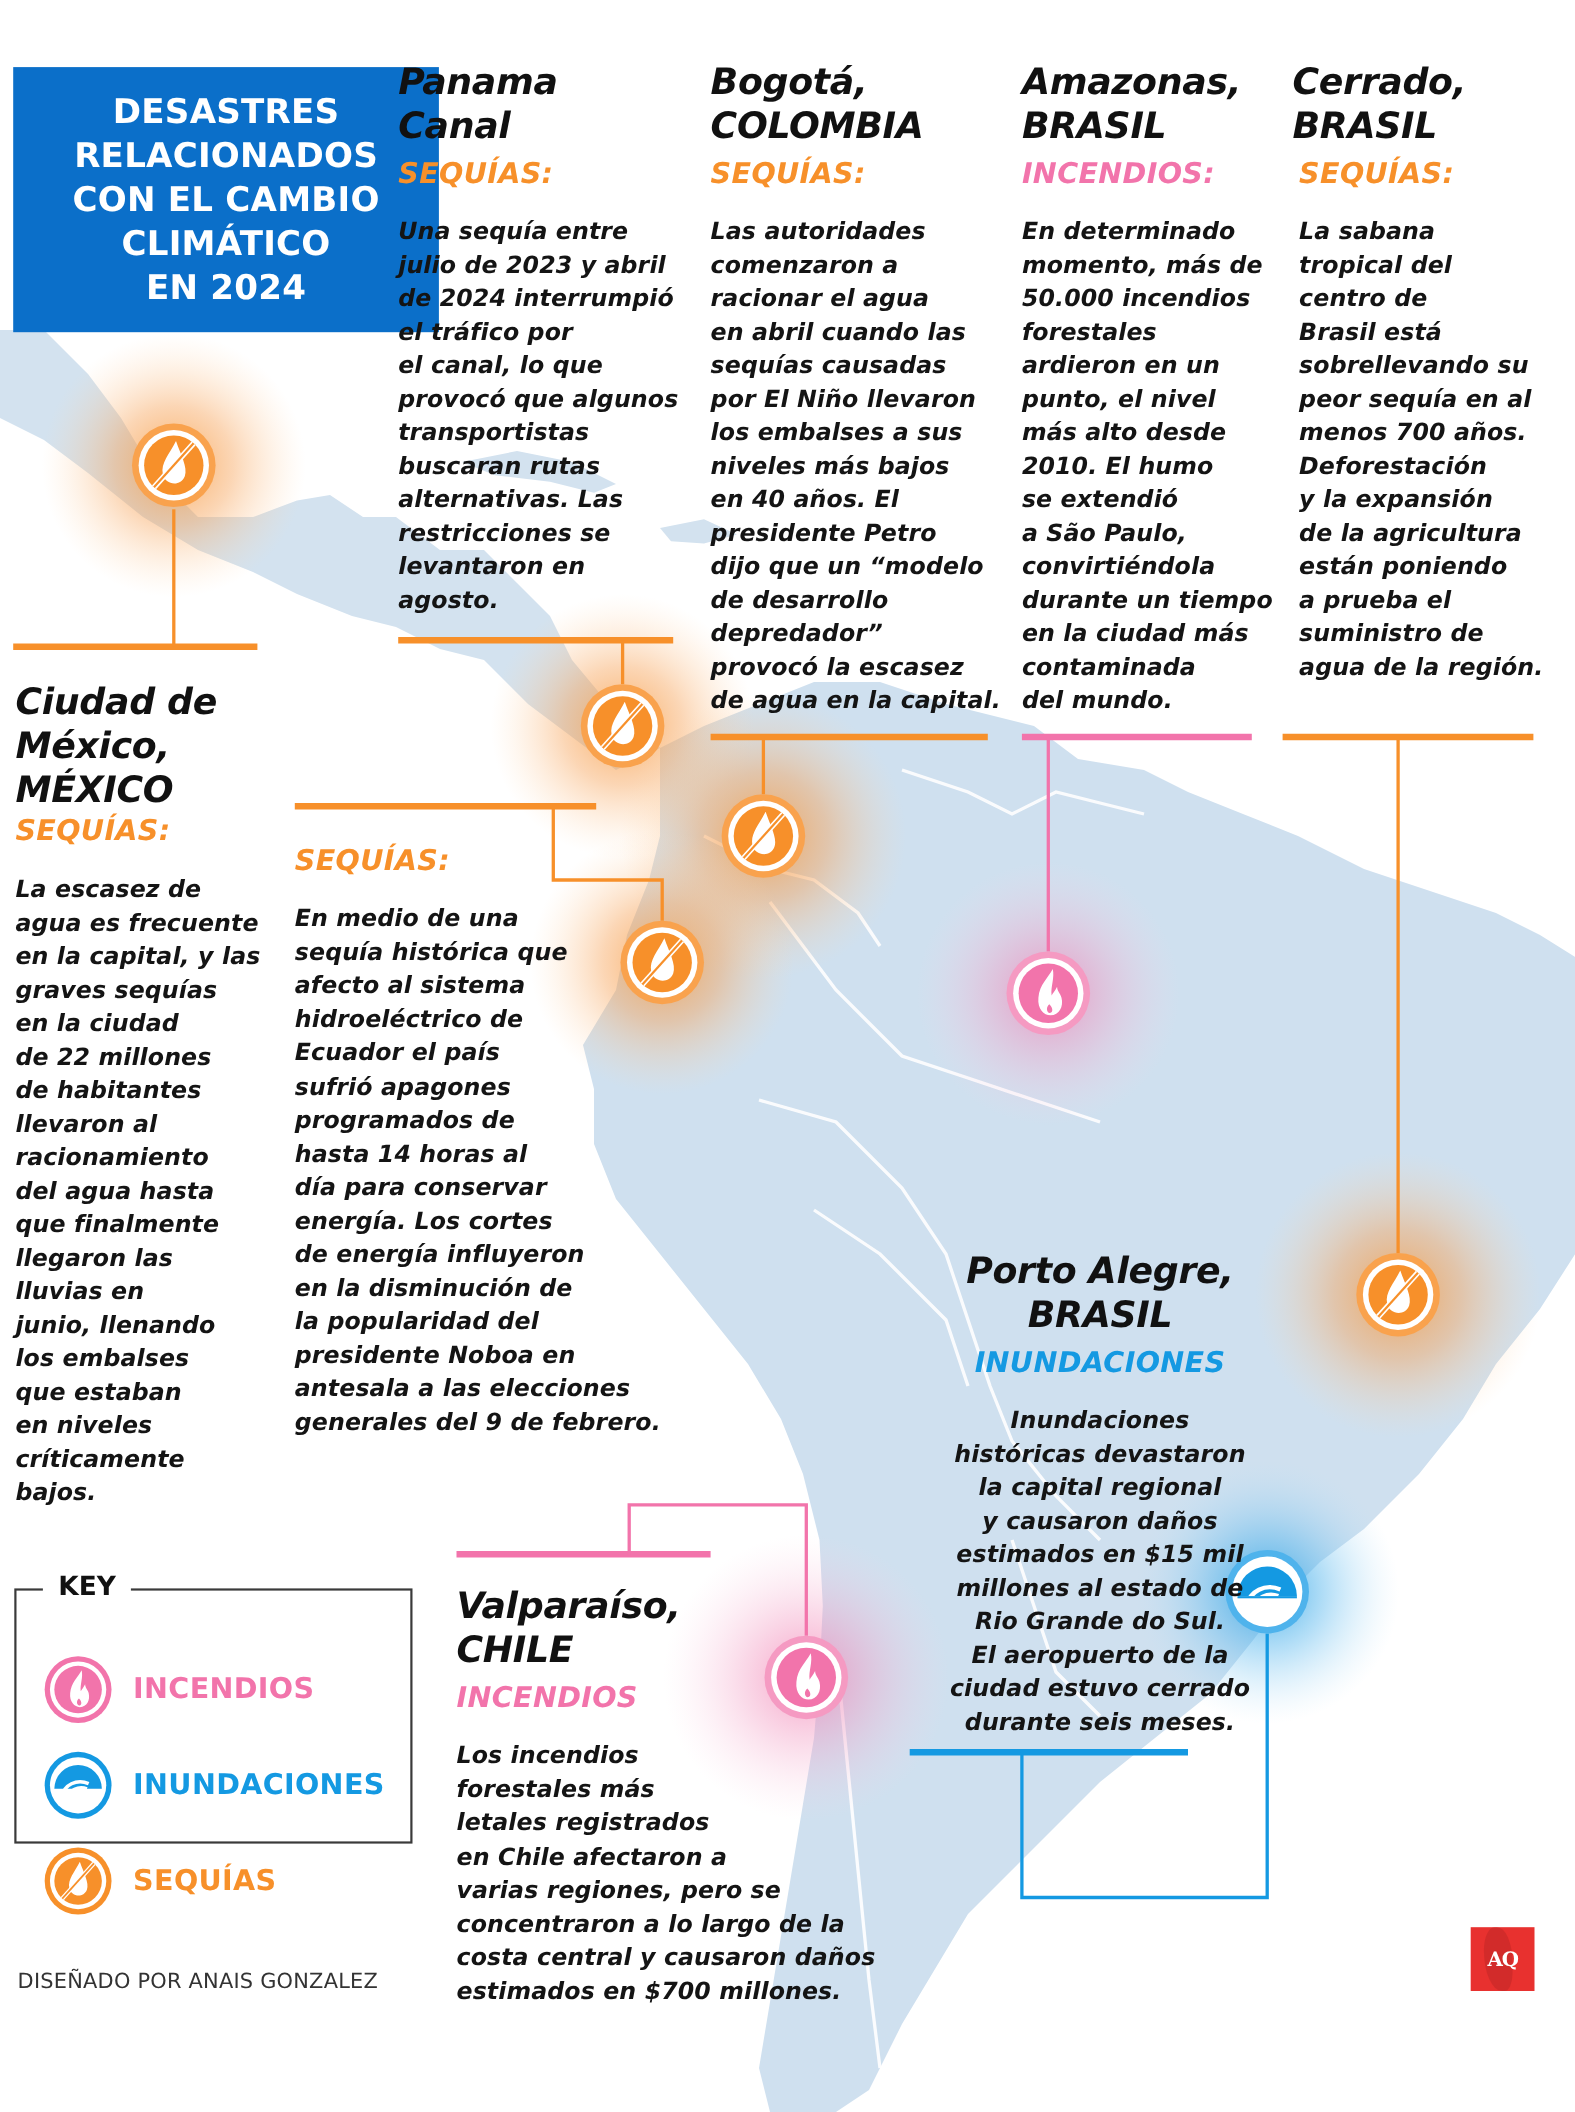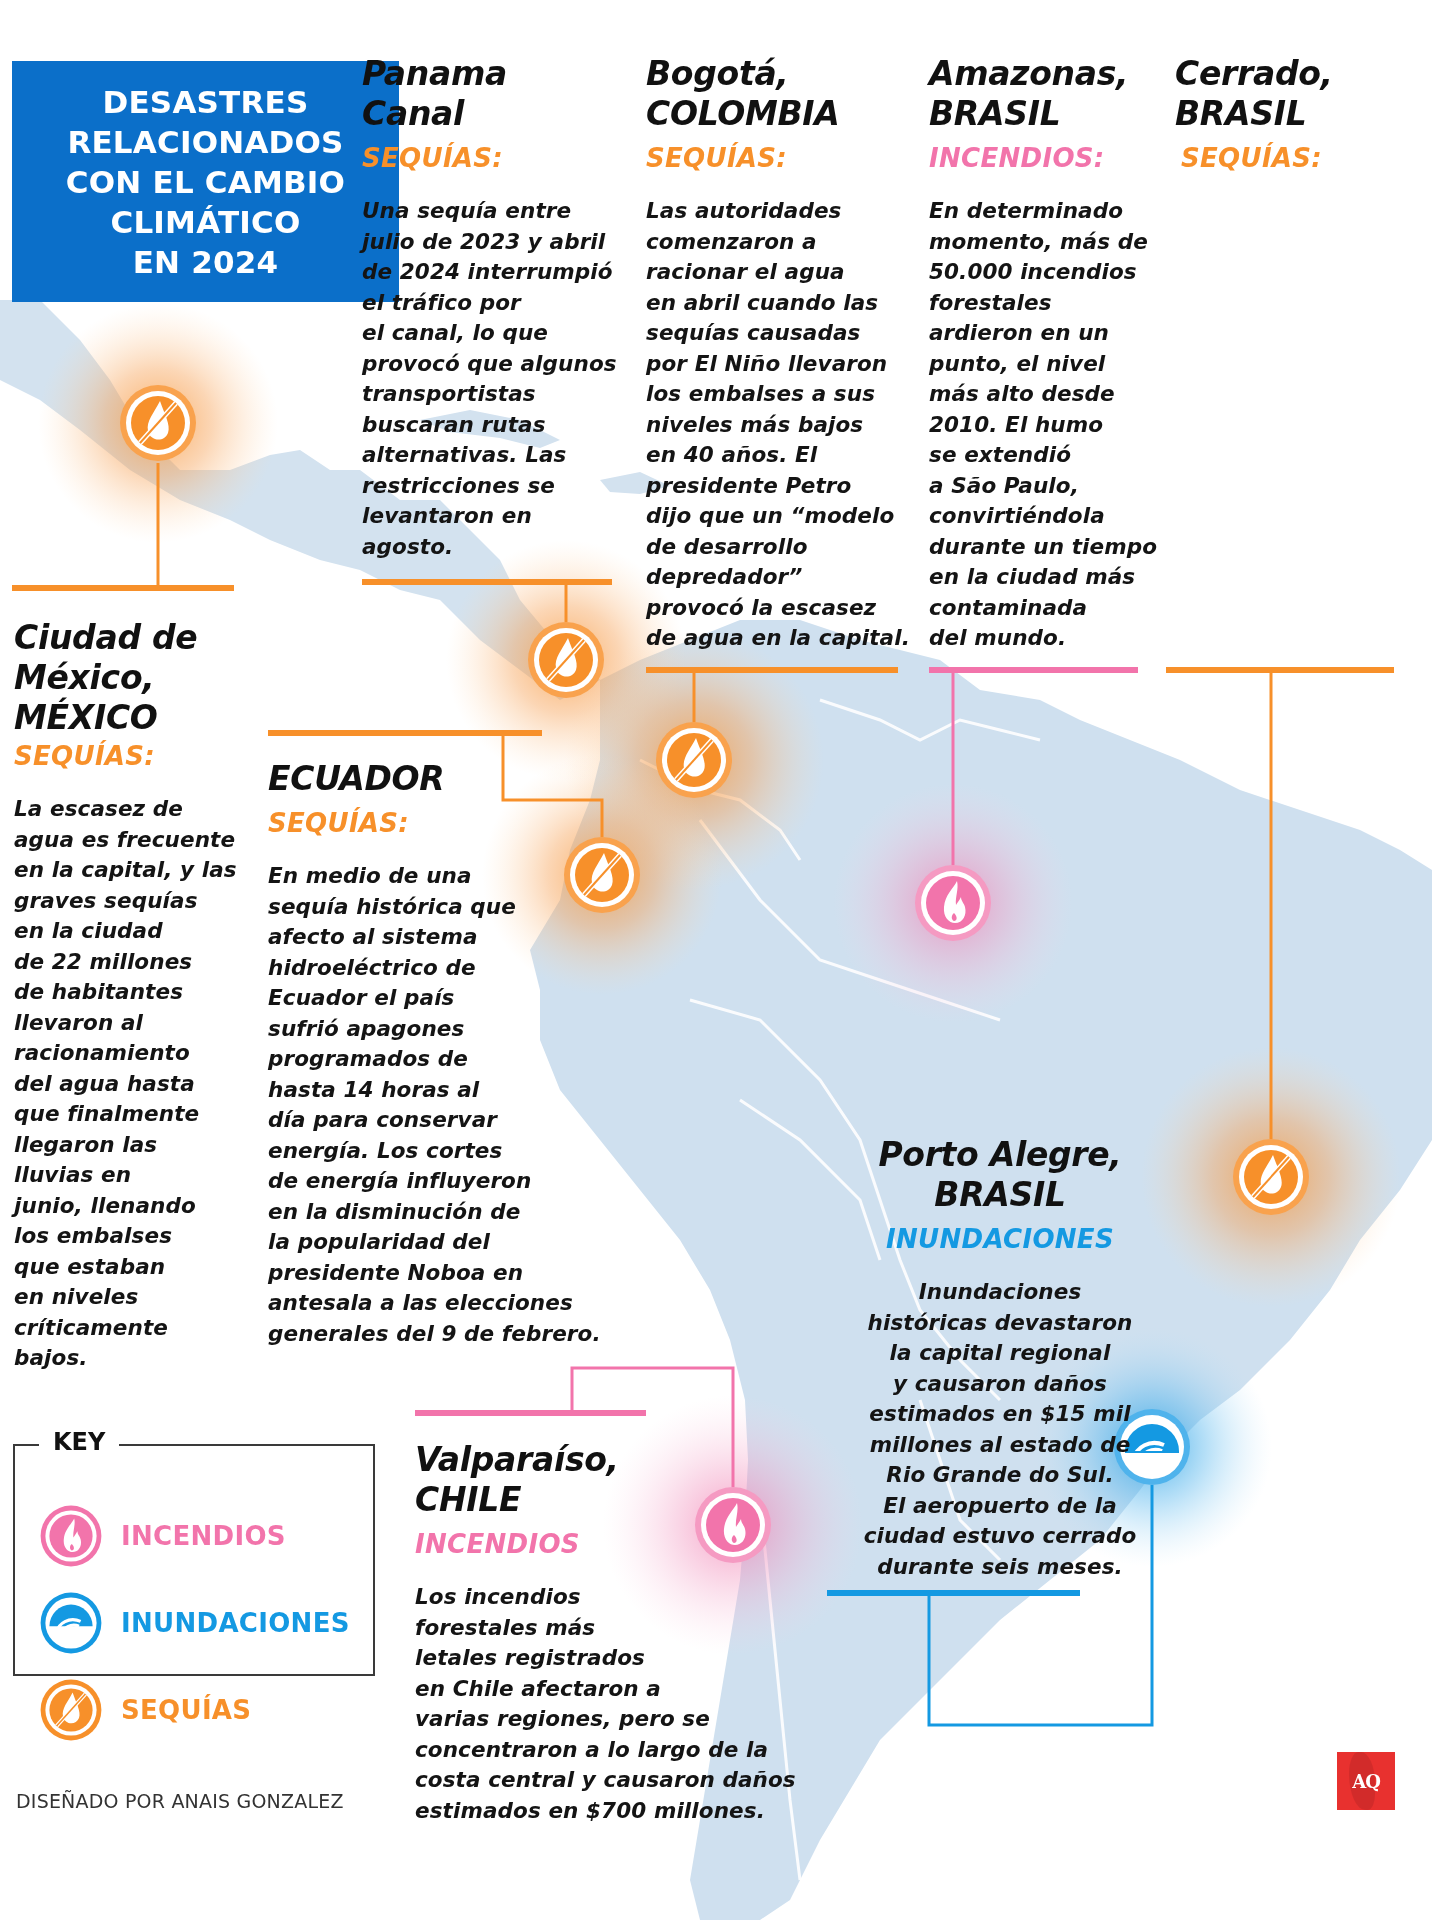--- a/index.html
+++ b/index.html
@@ -302,20 +302,34 @@
 durante un tiempo
 en la ciudad más
 contaminada
 del mundo.</div>
 </div>
 
 <div class="block" style="left:1175px; top:54px; width:250px;">
   <div class="place">Cerrado,
 BRASIL</div>
   <div class="cat c-orange" style="margin-left:6px;">SEQUÍAS:</div>
+  <div class="desc" style="margin-left:6px;">La sabana
+tropical del
+centro de
+Brasil está
+sobrellevando su
+peor sequía en al
+menos 700 años.
+Deforestación
+y la expansión
+de la agricultura
+están poniendo
+a prueba el
+suministro de
+agua de la región.</div>
 </div>
 
 <div class="block" style="left:14px; top:618px; width:240px;">
   <div class="place">Ciudad de
 México,
 MÉXICO</div>
   <div class="cat c-orange" style="margin-top:2px;">SEQUÍAS:</div>
   <div class="desc">La escasez de
 agua es frecuente
 en la capital, y las
@@ -331,21 +345,20 @@
 lluvias en
 junio, llenando
 los embalses
 que estaban
 en niveles
 críticamente
 bajos.</div>
 </div>
 
 <div class="block" style="left:268px; top:759px; width:340px;">
-  <div class="place">ECUADOR</div>
   <div class="cat c-orange">SEQUÍAS:</div>
   <div class="desc">En medio de una
 sequía histórica que
 afecto al sistema
 hidroeléctrico de
 Ecuador el país
 sufrió apagones
 programados de
 hasta 14 horas al
 día para conservar

